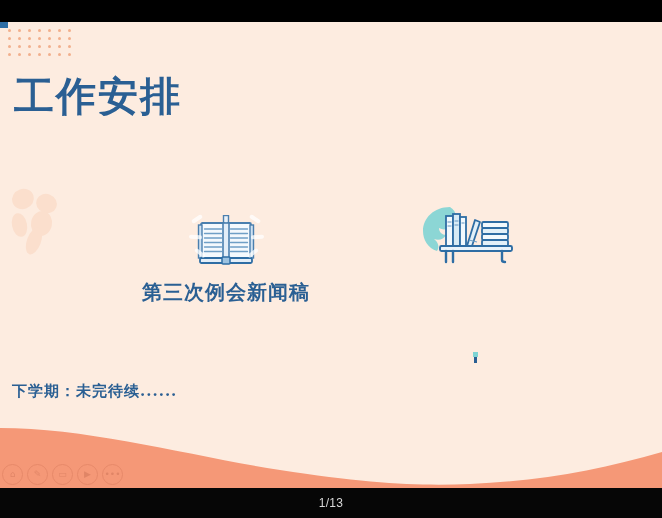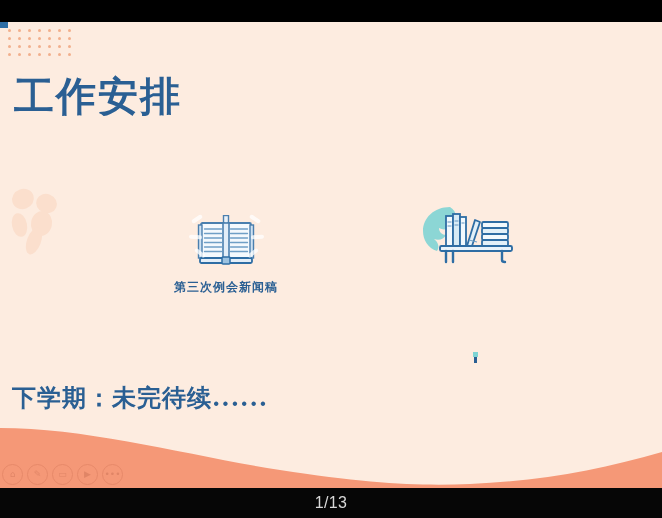--- a/index.html
+++ b/index.html
@@ -34,21 +34,21 @@
     width: 662px; height: 30px;
     background: #060606;
   }
   .page-indicator {
     position: absolute;
     left: 0; top: 0;
     width: 662px;
     line-height: 30px;
     text-align: center;
     color: #d8d8d8;
-    font-size: 16px;
+    font-size: 12px;
     letter-spacing: 0.3px;
     font-family: "Liberation Sans", sans-serif;
     border-radius: 8px;
   }
 
   
   #slide {
     position: absolute;
     left: 0;
     top: 22px;
@@ -125,21 +125,21 @@
   }
   .item .icon-wrap {
     height: 60px;
     position: relative;
     display: flex;
     align-items: flex-end;
     justify-content: center;
   }
   .item .item-label {
     margin-top: 12px;
-    font-size: 12px;
+    font-size: 20px;
     font-weight: 700;
     color: #2a5f93;
     letter-spacing: 1px;
     font-family: "DejaVu Serif", "Liberation Serif", serif;
     white-space: nowrap;
   }
 
   #item-1 { left: 116px; top: 185px; width: 220px; }
   #item-2 { left: 345px; top: 182px; width: 262px; }
 
@@ -182,21 +182,21 @@
     height: 11px;
   }
   .caret-marker .cm-top   { position:absolute; left:0; top:0;  width:5px; height:5px; background:#7fd4d4; }
   .caret-marker .cm-bot   { position:absolute; left:1px; top:5px; width:3px; height:6px; background:#2a5f93; }
 
   
   .footer-note {
     position: absolute;
     left: 12px;
     top: 360px;
-    font-size: 24px;
+    font-size: 15px;
     font-weight: 700;
     color: #2a5f93;
     letter-spacing: 1px;
     font-family: "DejaVu Serif", "Liberation Serif", serif;
     white-space: nowrap;
   }
 
   
   .wave {
     position: absolute;

